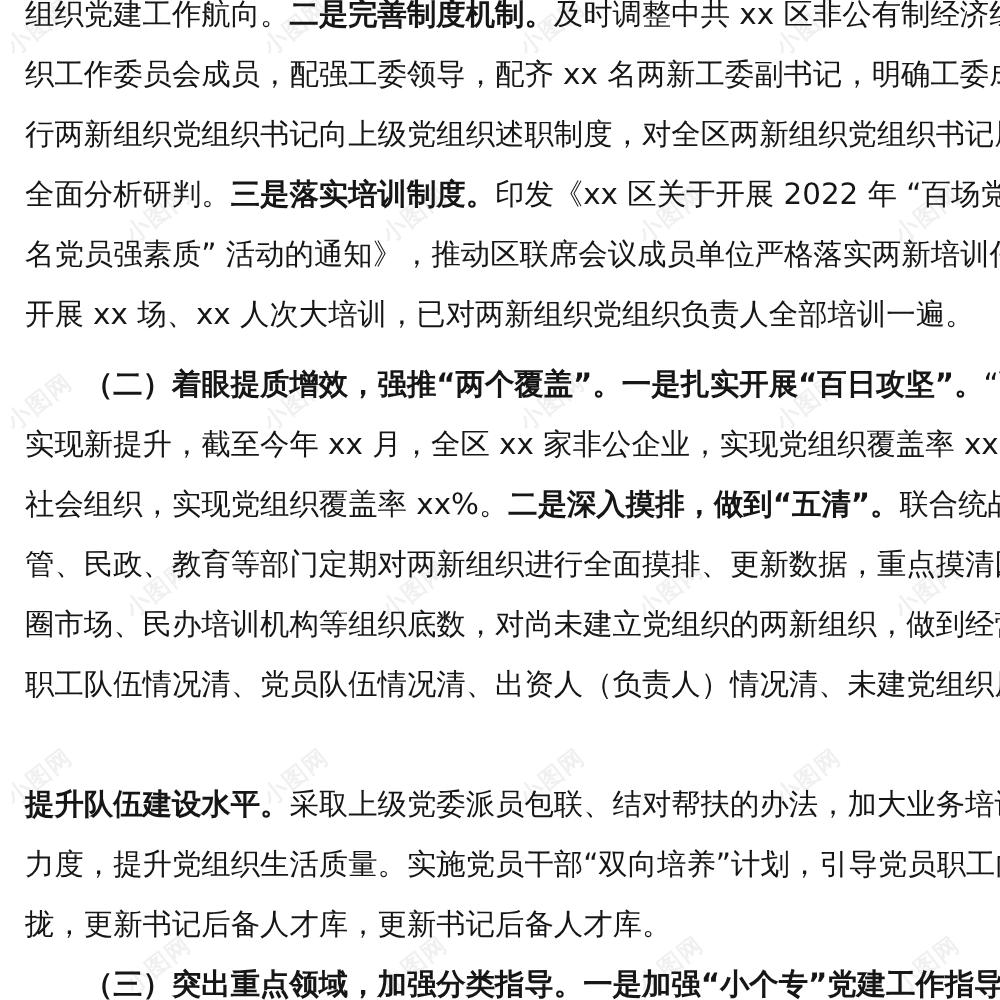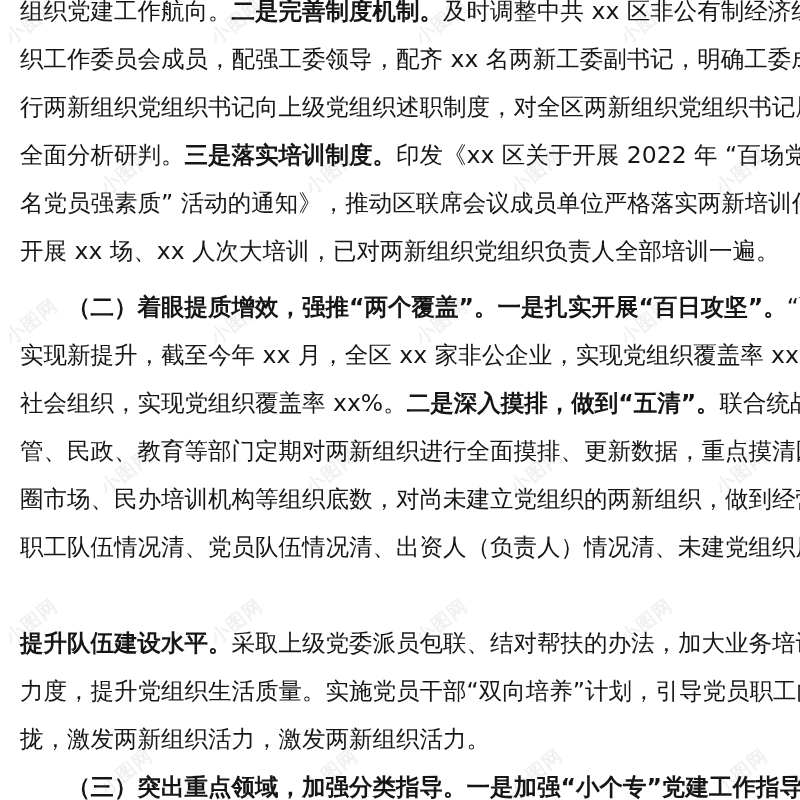--- a/index.html
+++ b/index.html
@@ -135,17 +135,17 @@
       <div class="doc-line justify" style="top: 186px;"><span class="seg">名</span><span class="seg">党</span><span class="seg">员</span><span class="seg">强</span><span class="seg">素</span><span class="seg">质</span><span class="seg">”</span><span class="seg"> </span><span class="seg">活</span><span class="seg">动</span><span class="seg">的</span><span class="seg">通</span><span class="seg">知</span><span class="seg">》</span><span class="seg">，</span><span class="seg">推</span><span class="seg">动</span><span class="seg">区</span><span class="seg">联</span><span class="seg">席</span><span class="seg">会</span><span class="seg">议</span><span class="seg">成</span><span class="seg">员</span><span class="seg">单</span><span class="seg">位</span><span class="seg">严</span><span class="seg">格</span><span class="seg">落</span><span class="seg">实</span><span class="seg">两</span><span class="seg">新</span><span class="seg">培</span><span class="seg">训</span><span class="seg">任</span></div>
       <div class="doc-line natural" style="top: 234px;"><span class="seg">开展 xx 场、xx 人次大培训，已对两新组织党组织负责人全部培训一遍。</span></div>
       <div class="doc-line justify indent" style="top: 290px; left: 20px; width: 762px;"><span class="seg">　　</span><span class="seg b">（</span><span class="seg b">二</span><span class="seg b">）</span><span class="seg b">着</span><span class="seg b">眼</span><span class="seg b">提</span><span class="seg b">质</span><span class="seg b">增</span><span class="seg b">效</span><span class="seg b">，</span><span class="seg b">强</span><span class="seg b">推</span><span class="seg b">“</span><span class="seg b">两</span><span class="seg b">个</span><span class="seg b">覆</span><span class="seg b">盖</span><span class="seg b">”</span><span class="seg b">。</span><span class="seg b">一</span><span class="seg b">是</span><span class="seg b">扎</span><span class="seg b">实</span><span class="seg b">开</span><span class="seg b">展</span><span class="seg b">“</span><span class="seg b">百</span><span class="seg b">日</span><span class="seg b">攻</span><span class="seg b">坚</span><span class="seg b">”</span><span class="seg b">。</span><span class="seg">“</span><span class="seg">两</span></div>
       <div class="doc-line justify" style="top: 338px;"><span class="seg">实</span><span class="seg">现</span><span class="seg">新</span><span class="seg">提</span><span class="seg">升</span><span class="seg">，</span><span class="seg">截</span><span class="seg">至</span><span class="seg">今</span><span class="seg">年</span><span class="seg"> </span><span class="seg">x</span><span class="seg">x</span><span class="seg"> </span><span class="seg">月</span><span class="seg">，</span><span class="seg">全</span><span class="seg">区</span><span class="seg"> </span><span class="seg">x</span><span class="seg">x</span><span class="seg"> </span><span class="seg">家</span><span class="seg">非</span><span class="seg">公</span><span class="seg">企</span><span class="seg">业</span><span class="seg">，</span><span class="seg">实</span><span class="seg">现</span><span class="seg">党</span><span class="seg">组</span><span class="seg">织</span><span class="seg">覆</span><span class="seg">盖</span><span class="seg">率</span><span class="seg"> </span><span class="seg">x</span><span class="seg">x</span><span class="seg">%</span></div>
       <div class="doc-line justify" style="top: 386px;"><span class="seg">社</span><span class="seg">会</span><span class="seg">组</span><span class="seg">织</span><span class="seg">，</span><span class="seg">实</span><span class="seg">现</span><span class="seg">党</span><span class="seg">组</span><span class="seg">织</span><span class="seg">覆</span><span class="seg">盖</span><span class="seg">率</span><span class="seg"> </span><span class="seg">x</span><span class="seg">x</span><span class="seg">%</span><span class="seg">。</span><span class="seg b">二</span><span class="seg b">是</span><span class="seg b">深</span><span class="seg b">入</span><span class="seg b">摸</span><span class="seg b">排</span><span class="seg b">，</span><span class="seg b">做</span><span class="seg b">到</span><span class="seg b">“</span><span class="seg b">五</span><span class="seg b">清</span><span class="seg b">”</span><span class="seg b">。</span><span class="seg">联</span><span class="seg">合</span><span class="seg">统</span><span class="seg">战</span></div>
       <div class="doc-line justify" style="top: 434px;"><span class="seg">管</span><span class="seg">、</span><span class="seg">民</span><span class="seg">政</span><span class="seg">、</span><span class="seg">教</span><span class="seg">育</span><span class="seg">等</span><span class="seg">部</span><span class="seg">门</span><span class="seg">定</span><span class="seg">期</span><span class="seg">对</span><span class="seg">两</span><span class="seg">新</span><span class="seg">组</span><span class="seg">织</span><span class="seg">进</span><span class="seg">行</span><span class="seg">全</span><span class="seg">面</span><span class="seg">摸</span><span class="seg">排</span><span class="seg">、</span><span class="seg">更</span><span class="seg">新</span><span class="seg">数</span><span class="seg">据</span><span class="seg">，</span><span class="seg">重</span><span class="seg">点</span><span class="seg">摸</span><span class="seg">清</span><span class="seg">园</span></div>
       <div class="doc-line justify" style="top: 482px;"><span class="seg">圈</span><span class="seg">市</span><span class="seg">场</span><span class="seg">、</span><span class="seg">民</span><span class="seg">办</span><span class="seg">培</span><span class="seg">训</span><span class="seg">机</span><span class="seg">构</span><span class="seg">等</span><span class="seg">组</span><span class="seg">织</span><span class="seg">底</span><span class="seg">数</span><span class="seg">，</span><span class="seg">对</span><span class="seg">尚</span><span class="seg">未</span><span class="seg">建</span><span class="seg">立</span><span class="seg">党</span><span class="seg">组</span><span class="seg">织</span><span class="seg">的</span><span class="seg">两</span><span class="seg">新</span><span class="seg">组</span><span class="seg">织</span><span class="seg">，</span><span class="seg">做</span><span class="seg">到</span><span class="seg">经</span><span class="seg">营</span></div>
       <div class="doc-line justify" style="top: 530px;"><span class="seg">职</span><span class="seg">工</span><span class="seg">队</span><span class="seg">伍</span><span class="seg">情</span><span class="seg">况</span><span class="seg">清</span><span class="seg">、</span><span class="seg">党</span><span class="seg">员</span><span class="seg">队</span><span class="seg">伍</span><span class="seg">情</span><span class="seg">况</span><span class="seg">清</span><span class="seg">、</span><span class="seg">出</span><span class="seg">资</span><span class="seg">人</span><span class="seg">（</span><span class="seg">负</span><span class="seg">责</span><span class="seg">人</span><span class="seg">）</span><span class="seg">情</span><span class="seg">况</span><span class="seg">清</span><span class="seg">、</span><span class="seg">未</span><span class="seg">建</span><span class="seg">党</span><span class="seg">组</span><span class="seg">织</span><span class="seg">原</span></div>
       <div class="doc-line justify" style="top: 626px;"><span class="seg b">提</span><span class="seg b">升</span><span class="seg b">队</span><span class="seg b">伍</span><span class="seg b">建</span><span class="seg b">设</span><span class="seg b">水</span><span class="seg b">平</span><span class="seg b">。</span><span class="seg">采</span><span class="seg">取</span><span class="seg">上</span><span class="seg">级</span><span class="seg">党</span><span class="seg">委</span><span class="seg">派</span><span class="seg">员</span><span class="seg">包</span><span class="seg">联</span><span class="seg">、</span><span class="seg">结</span><span class="seg">对</span><span class="seg">帮</span><span class="seg">扶</span><span class="seg">的</span><span class="seg">办</span><span class="seg">法</span><span class="seg">，</span><span class="seg">加</span><span class="seg">大</span><span class="seg">业</span><span class="seg">务</span><span class="seg">培</span><span class="seg">训</span></div>
       <div class="doc-line justify" style="top: 674px;"><span class="seg">力</span><span class="seg">度</span><span class="seg">，</span><span class="seg">提</span><span class="seg">升</span><span class="seg">党</span><span class="seg">组</span><span class="seg">织</span><span class="seg">生</span><span class="seg">活</span><span class="seg">质</span><span class="seg">量</span><span class="seg">。</span><span class="seg">实</span><span class="seg">施</span><span class="seg">党</span><span class="seg">员</span><span class="seg">干</span><span class="seg">部</span><span class="seg">“</span><span class="seg">双</span><span class="seg">向</span><span class="seg">培</span><span class="seg">养</span><span class="seg">”</span><span class="seg">计</span><span class="seg">划</span><span class="seg">，</span><span class="seg">引</span><span class="seg">导</span><span class="seg">党</span><span class="seg">员</span><span class="seg">职</span><span class="seg">工</span><span class="seg">向</span></div>
-      <div class="doc-line natural" style="top: 722px;"><span class="seg">拢，激发两新组织活力，激发两新组织活力。</span></div>
+      <div class="doc-line natural" style="top: 722px;"><span class="seg">拢，更新书记后备人才库，更新书记后备人才库。</span></div>
       <div class="doc-line justify indent" style="top: 770px; left: 20px; width: 762px;"><span class="seg">　　</span><span class="seg b">（</span><span class="seg b">三</span><span class="seg b">）</span><span class="seg b">突</span><span class="seg b">出</span><span class="seg b">重</span><span class="seg b">点</span><span class="seg b">领</span><span class="seg b">域</span><span class="seg b">，</span><span class="seg b">加</span><span class="seg b">强</span><span class="seg b">分</span><span class="seg b">类</span><span class="seg b">指</span><span class="seg b">导</span><span class="seg b">。</span><span class="seg b">一</span><span class="seg b">是</span><span class="seg b">加</span><span class="seg b">强</span><span class="seg b">“</span><span class="seg b">小</span><span class="seg b">个</span><span class="seg b">专</span><span class="seg b">”</span><span class="seg b">党</span><span class="seg b">建</span><span class="seg b">工</span><span class="seg b">作</span><span class="seg b">指</span><span class="seg b">导</span></div>
     </div>
 
 </div>
 
 </body></html>

